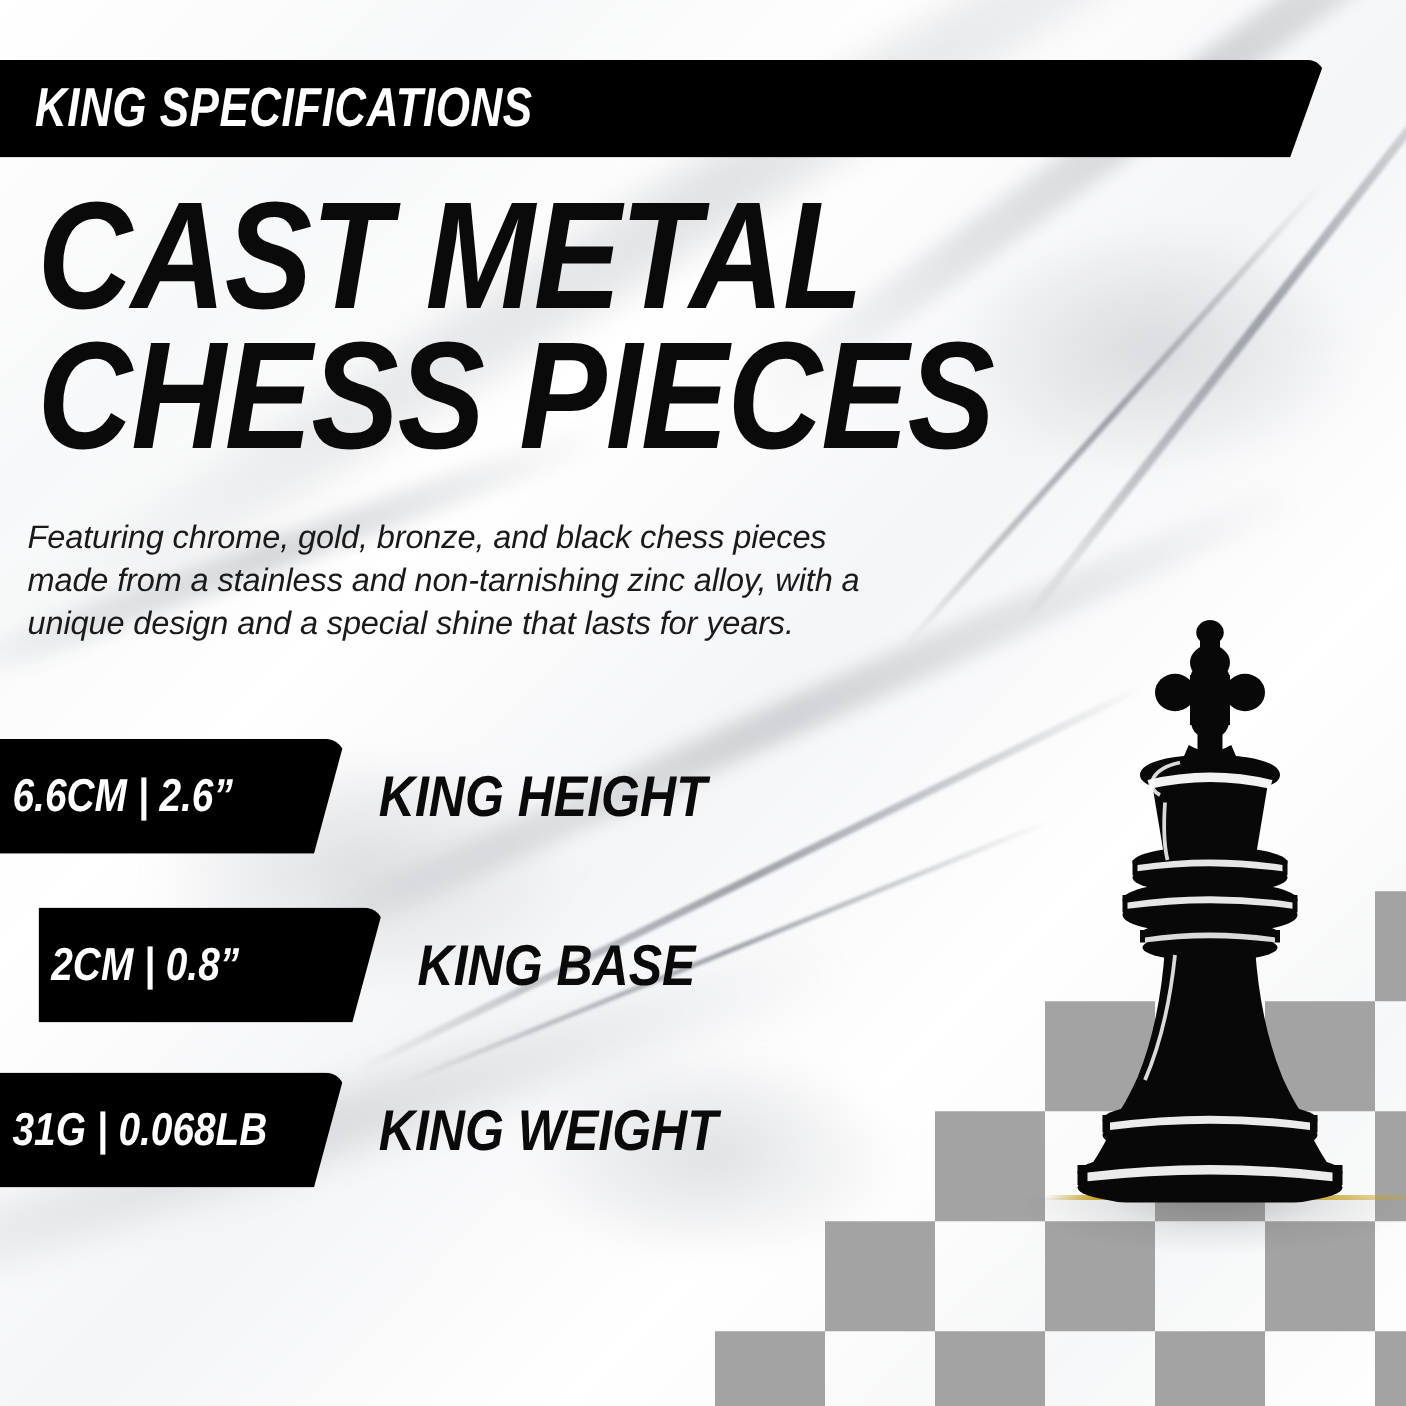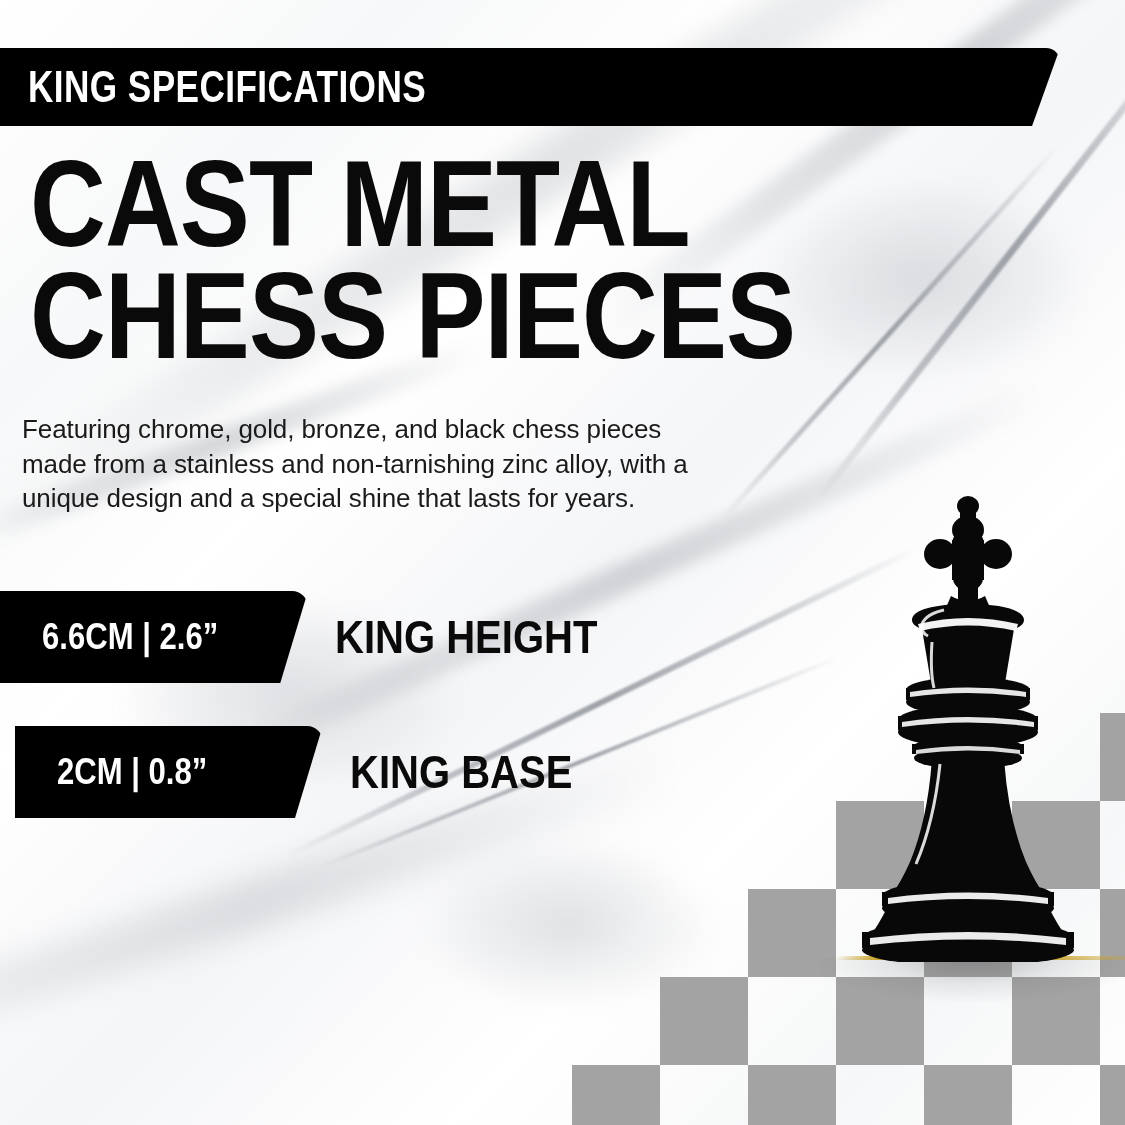--- a/index.html
+++ b/index.html
@@ -8,20 +8,21 @@
     background: #ffffff;
   }
 
   #poster {
     position: relative;
     width: 1125px;
     height: 1125px;
     overflow: hidden;
     font-family: "Liberation Sans", sans-serif;
     background: #5eead4;
+    font-style: italic;
   }
 
   
   .marble-base {
     position: absolute;
     inset: 0;
     background:
       linear-gradient(135deg, #ffffff 0%, #f7f8f9 18%, #ffffff 34%, #f4f5f7 52%, #ffffff 70%, #f6f7f8 86%, #ffffff 100%);
   }
   .vein {
@@ -155,21 +156,20 @@
   .spec-tag {
     position: relative;
     width: 276px;
     height: 92px;
     background: #000000;
     border-radius: 0 16px 16px 0;
     clip-path: polygon(0 0, 100% 0, 91% 100%, 0 100%);
     display: flex;
     align-items: center;
     flex: 0 0 auto;
-    padding-left: 32px;
   }
   .spec-value {
     color: #ffffff;
     font-size: 37px;
     font-weight: 700;
     margin-left: 10px;
     transform: scaleX(.84);
     transform-origin: left center;
     white-space: nowrap;
     font-family: "Liberation Sans Narrow", "Liberation Sans", sans-serif;
@@ -309,14 +309,20 @@
     <span class="spec-label">KING HEIGHT</span>
   </div>
 
   <div class="spec-row" style="top:726px;justify-content:center;">
     <div class="spec-tag">
       <span class="spec-value">2CM | 0.8”</span>
     </div>
     <span class="spec-label">KING BASE</span>
   </div>
 
+  <div class="spec-row" style="top:858px;">
+    <div class="spec-tag">
+      <span class="spec-value">31G | 0.068LB</span>
+    </div>
+    <span class="spec-label">KING WEIGHT</span>
+  </div>
 
 </div>
 
 </body></html>

